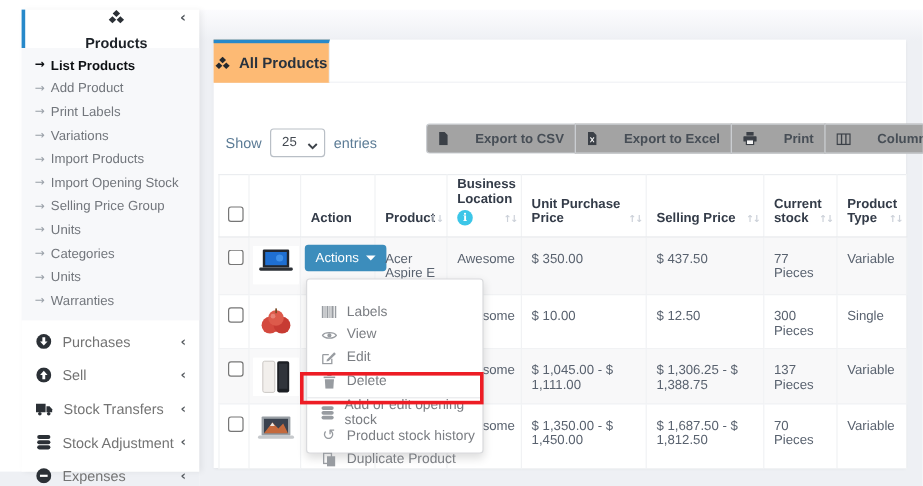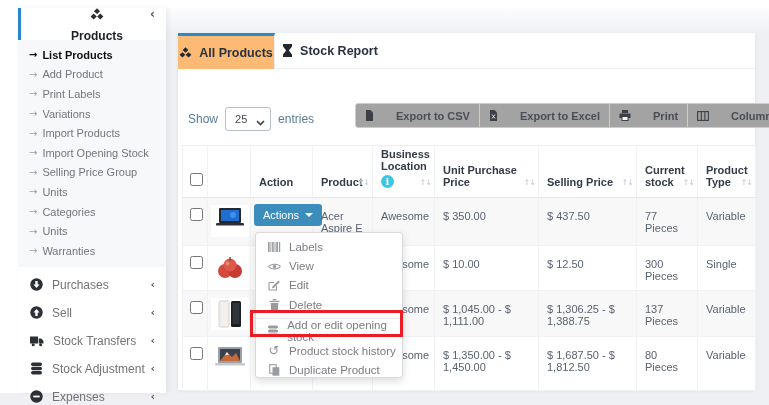--- a/index.html
+++ b/index.html
@@ -77,21 +77,21 @@
   td.img-cell { padding:7px 2px 0 3px; }
   .actions-btn { display:inline-flex; align-items:center; gap:6px; background:#3c8dbc; color:#fff;
                  font-size:11px; border:none; border-radius:3px; padding:5px 9px; cursor:pointer; }
   .caret-tri { width:0; height:0; border-left:4px solid transparent; border-right:4px solid transparent;
                border-top:4px solid #fff; }
   td.action-cell { padding:6px 0 0 3px; }
 
   
   .dropdown { position:absolute; left:255px; top:232px; width:148px; height:146px; background:#fff;
               border:1px solid #d9dadd; border-radius:3px; box-shadow:0 3px 8px rgba(0,0,0,.14);
-              z-index:6; padding-top:4px; }
+              z-index:6; padding-top:17px; }
   .dd-item { display:flex; align-items:center; height:19.4px; padding-left:10px; font-size:11.5px;
              color:#7a7d82; cursor:pointer; }
   .dd-item .icon { width:16px; display:inline-flex; justify-content:center; color:#989ca1; margin-right:7px; }
   .dd-divider { height:1px; background:#e8e9eb; margin:3px 0; }
   .hist-glyph { font-family:"DejaVu Sans",sans-serif; font-size:13px; line-height:1; }
 
   .red-box { position:absolute; left:250px; top:310px; width:153px; height:27px;
              border:3px solid #ed1c24; z-index:9; pointer-events:none; }
 </style>
 </head>
@@ -223,28 +223,20 @@
     <div class="tabbar">
       <div class="tab active">
         <span class="icon">
           <svg width="13" height="12" viewBox="0 0 13 13" fill="currentColor">
               <polygon points="6.5,0.3 9.6,3.2 6.5,6.1 3.4,3.2"></polygon>
               <polygon points="3.2,5.6 6.3,8.5 3.2,11.4 0.1,8.5"></polygon>
               <polygon points="9.8,5.6 12.9,8.5 9.8,11.4 6.7,8.5"></polygon>
             </svg>
         </span>
         <span>All Products</span>
-      </div>
-      <div class="tab inactive">
-        <span class="icon">
-          <svg width="11" height="13" viewBox="0 0 11 13" fill="currentColor">
-              <path d="M1 0h9v2.6L6.9 6.5 10 10.4V13H1v-2.6l3.1-3.9L1 2.6z"></path>
-            </svg>
-        </span>
-        <span>Stock Report</span>
       </div>
     </div>
 
     <div class="controls">
       <div class="show-group">
         <span>Show</span>
         <span class="select">
           <span>25</span>
           <span class="caret">
             <svg width="9" height="6" viewBox="0 0 9 6" fill="none" stroke="currentColor" stroke-width="1.6">
@@ -397,21 +389,21 @@
                 <polygon points="9,17 16,8 21,13 25,9 29,17" fill="#c4693c"></polygon>
                 <polygon points="14,11 16,8 18,11" fill="#e8e6e2"></polygon>
                 <rect x="4" y="19" width="30" height="2.6" rx="1.3" fill="#c6c9cc"></rect>
               </svg>
           </td>
           <td></td>
           <td></td>
           <td>Awesome</td>
           <td>$ 1,350.00 - $ 1,450.00</td>
           <td>$ 1,687.50 - $ 1,812.50</td>
-          <td>80 Pieces</td>
+          <td>70 Pieces</td>
           <td>Variable</td>
         </tr>
       </tbody>
     </table>
   </div>
 
   <div class="dropdown">
     <div class="dd-item">
       <span class="icon">
           <svg width="13" height="10" viewBox="0 0 13 10" fill="currentColor">

